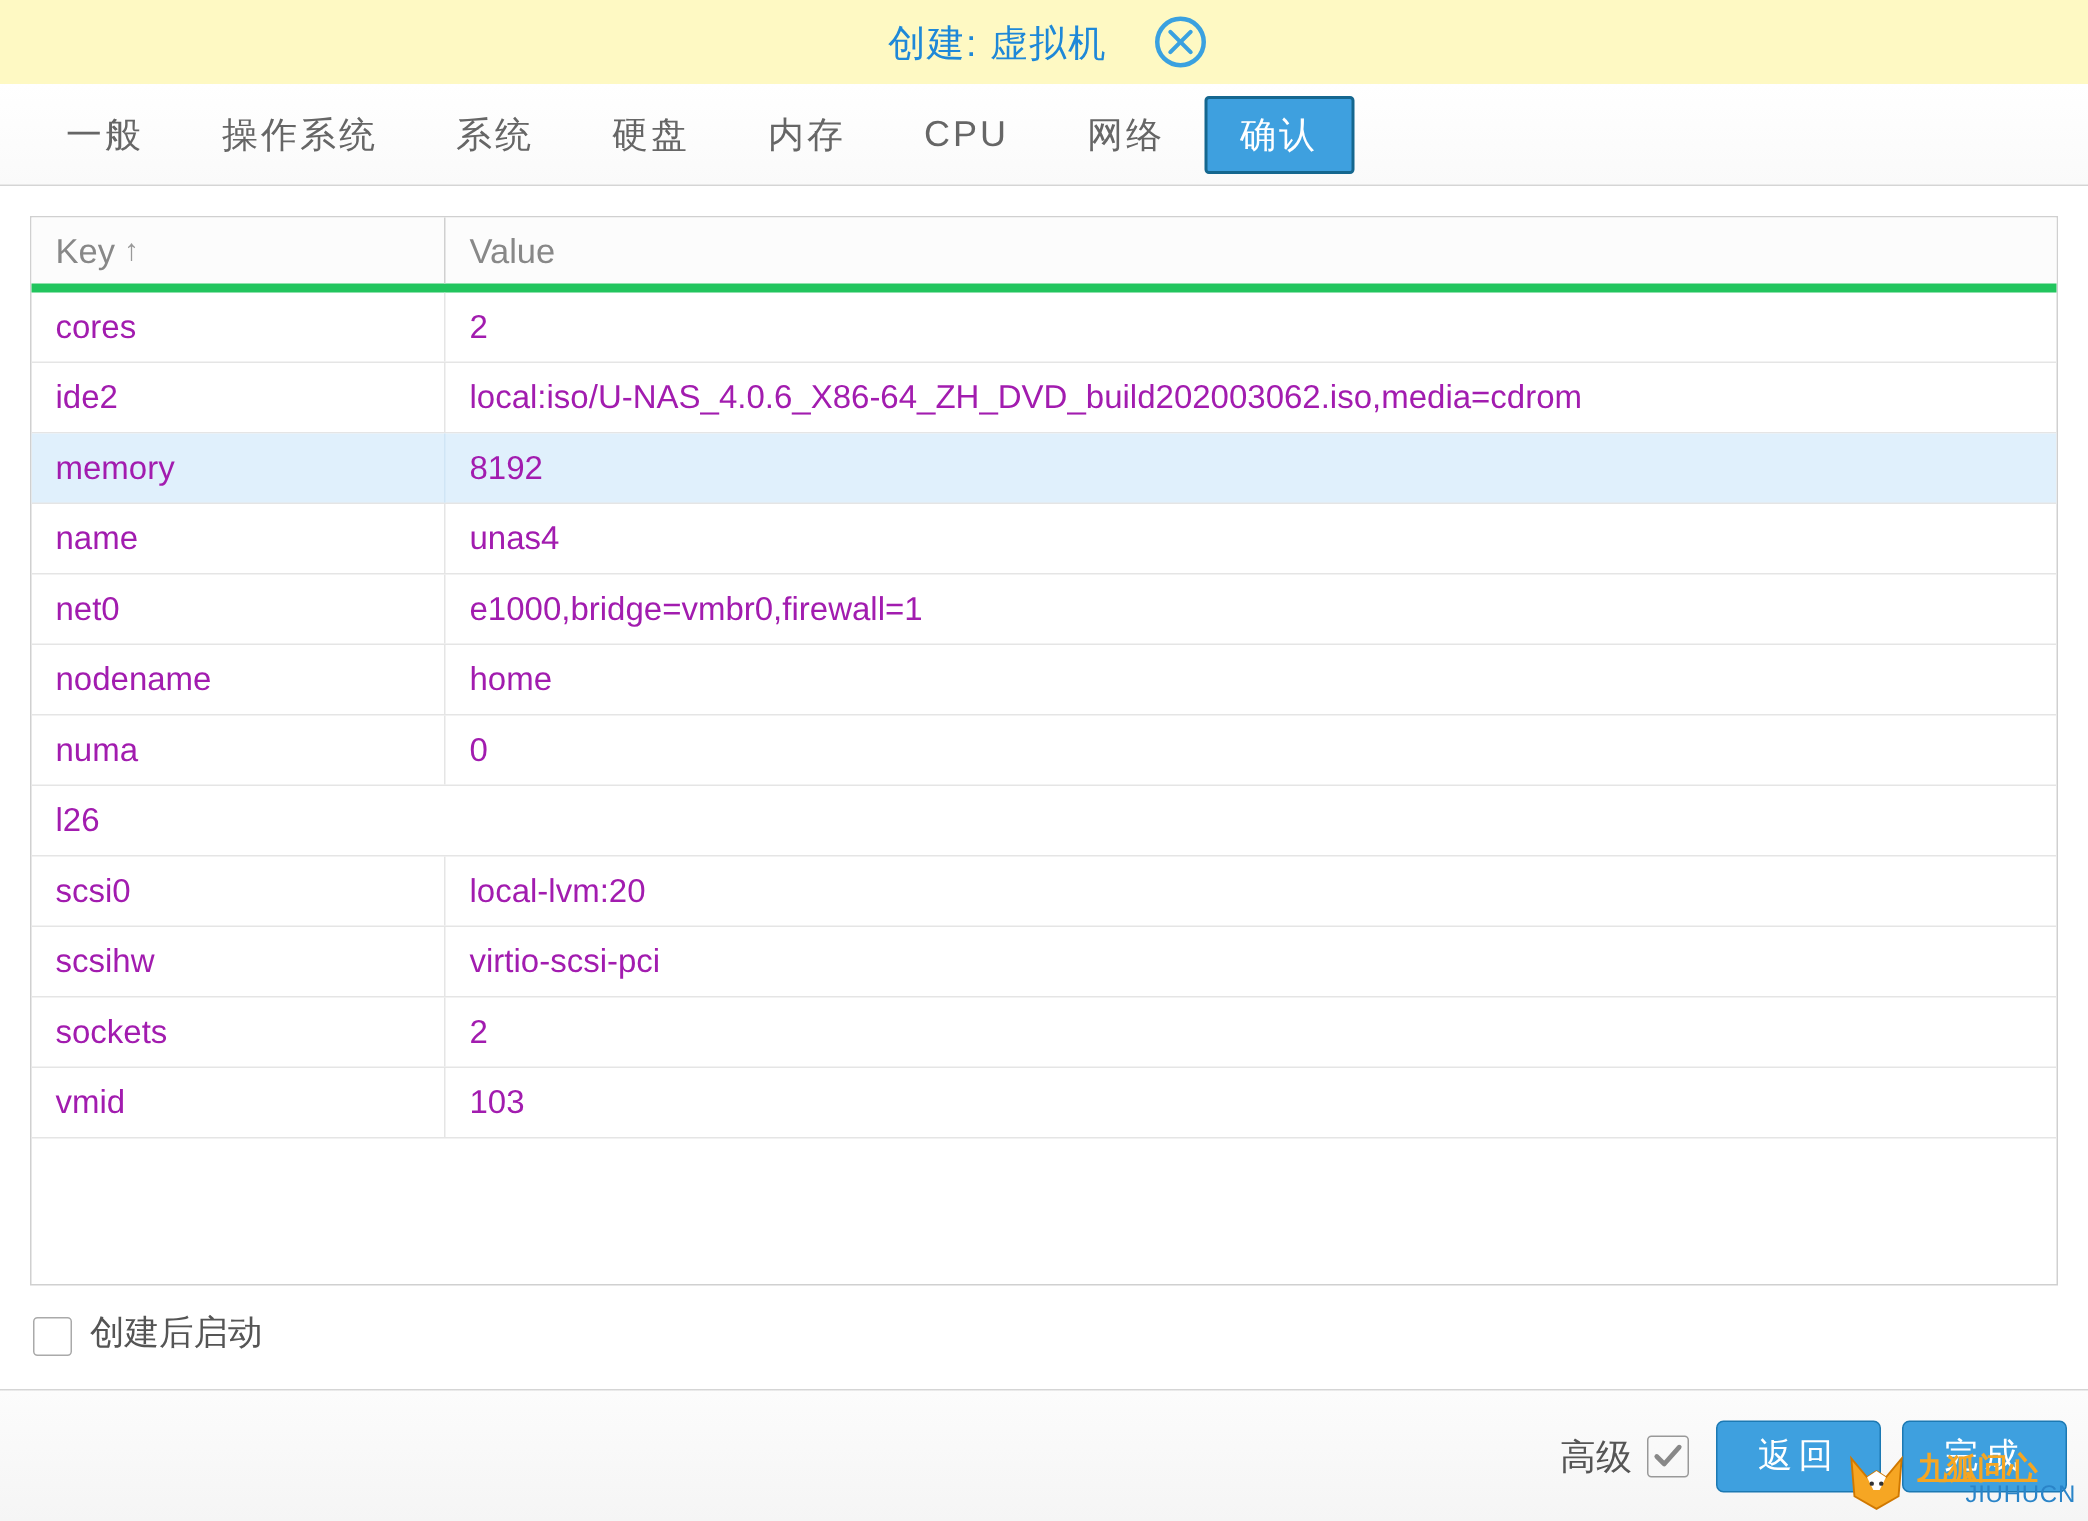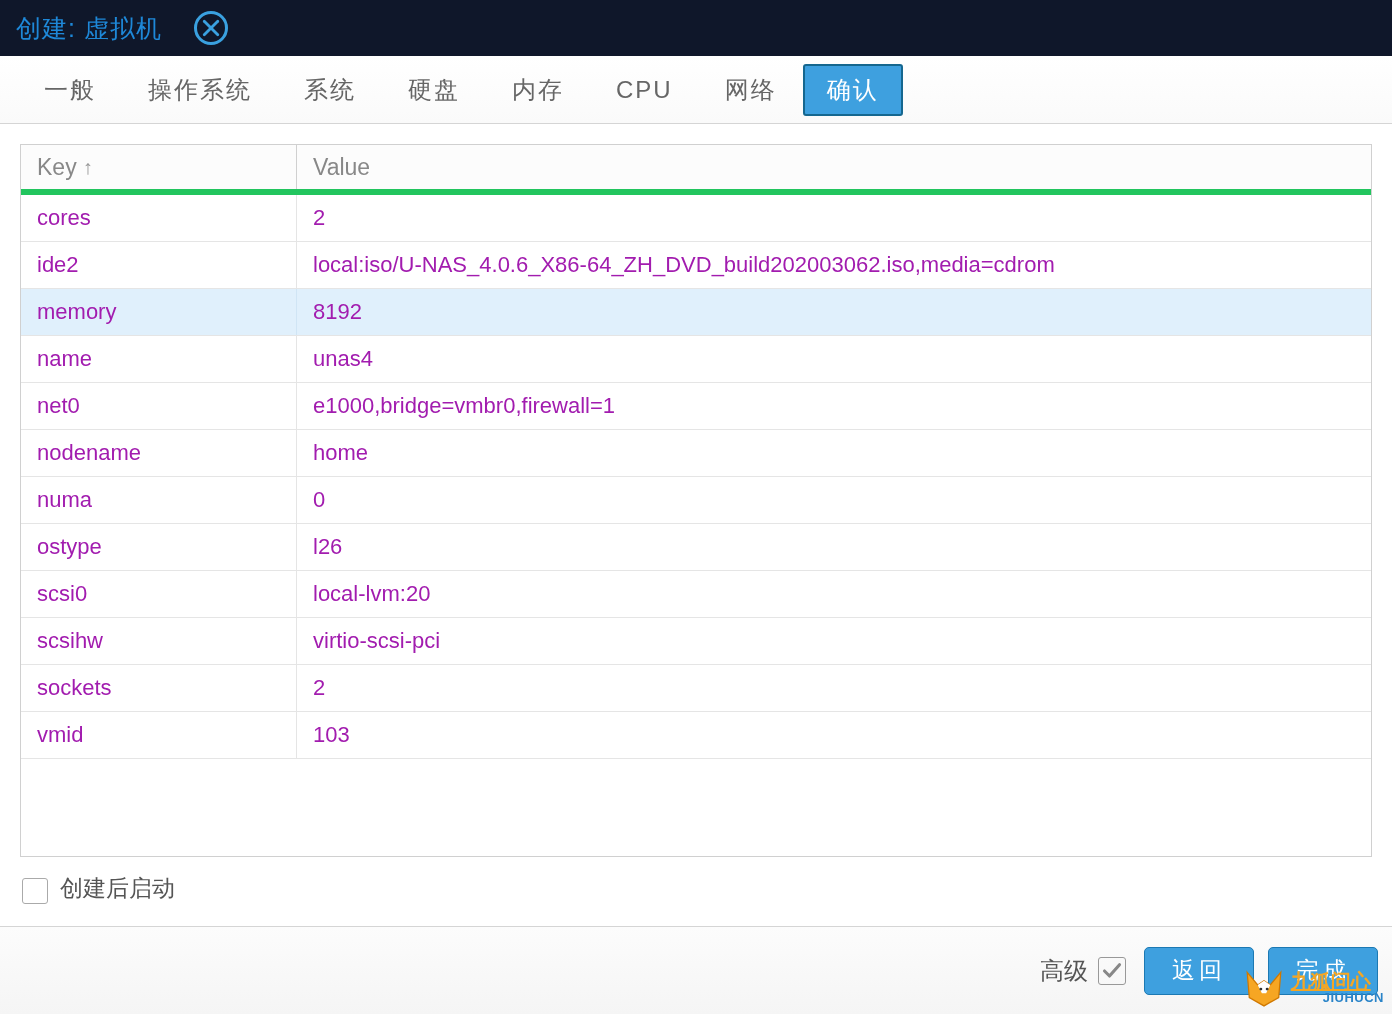--- a/index.html
+++ b/index.html
@@ -15,24 +15,24 @@
   .window {
     width: 100%;
     height: 100%;
     display: flex;
     flex-direction: column;
     background: #fff;
   }
   
   .titlebar {
     height: 56px;
-    background: #0f172a;
-    display: flex;
-    align-items: center;
-    justify-content: flex-start;
+    background: #fef9c3;
+    display: flex;
+    align-items: center;
+    justify-content: center;
     padding: 0 12px 0 16px;
     gap: 32px;
   }
   .titlebar .title {
     color: #1e88d8;
     font-size: 25px;
     font-weight: 400;
     letter-spacing: 1px;
   }
   .close-btn {
@@ -191,21 +191,21 @@
     right: 8px;
     bottom: 6px;
     display: flex;
     align-items: center;
     gap: 6px;
     pointer-events: none;
   }
   .wm-icon { width: 42px; height: 42px; }
   .wm-text { display:flex; flex-direction: column; line-height: 1; }
   .wm1 { color: #f5a623; font-size: 20px; font-weight: 600; text-decoration: underline; }
-  .wm2 { color: #2a84c8; font-size: 13px; font-weight: 700; letter-spacing: 0.5px; margin-left: 32px; }
+  .wm2 { color: #2a84c8; font-size: 16px; font-weight: 400; letter-spacing: 0.5px; margin-left: 32px; }
 </style>
 </head>
 <body>
 
 <div class="window">
 
   <div class="titlebar">
     <div class="title">创建: 虚拟机</div>
     <div class="close-btn">
       <svg viewBox="0 0 16 16">
@@ -260,21 +260,20 @@
           </div>
           <div class="row">
             <div class="cell col-key">nodename</div>
             <div class="cell col-val">home</div>
           </div>
           <div class="row">
             <div class="cell col-key">numa</div>
             <div class="cell col-val">0</div>
           </div>
           <div class="row">
-            <div class="cell col-key">ostype</div>
             <div class="cell col-val">l26</div>
           </div>
           <div class="row">
             <div class="cell col-key">scsi0</div>
             <div class="cell col-val">local-lvm:20</div>
           </div>
           <div class="row">
             <div class="cell col-key">scsihw</div>
             <div class="cell col-val">virtio-scsi-pci</div>
           </div>

